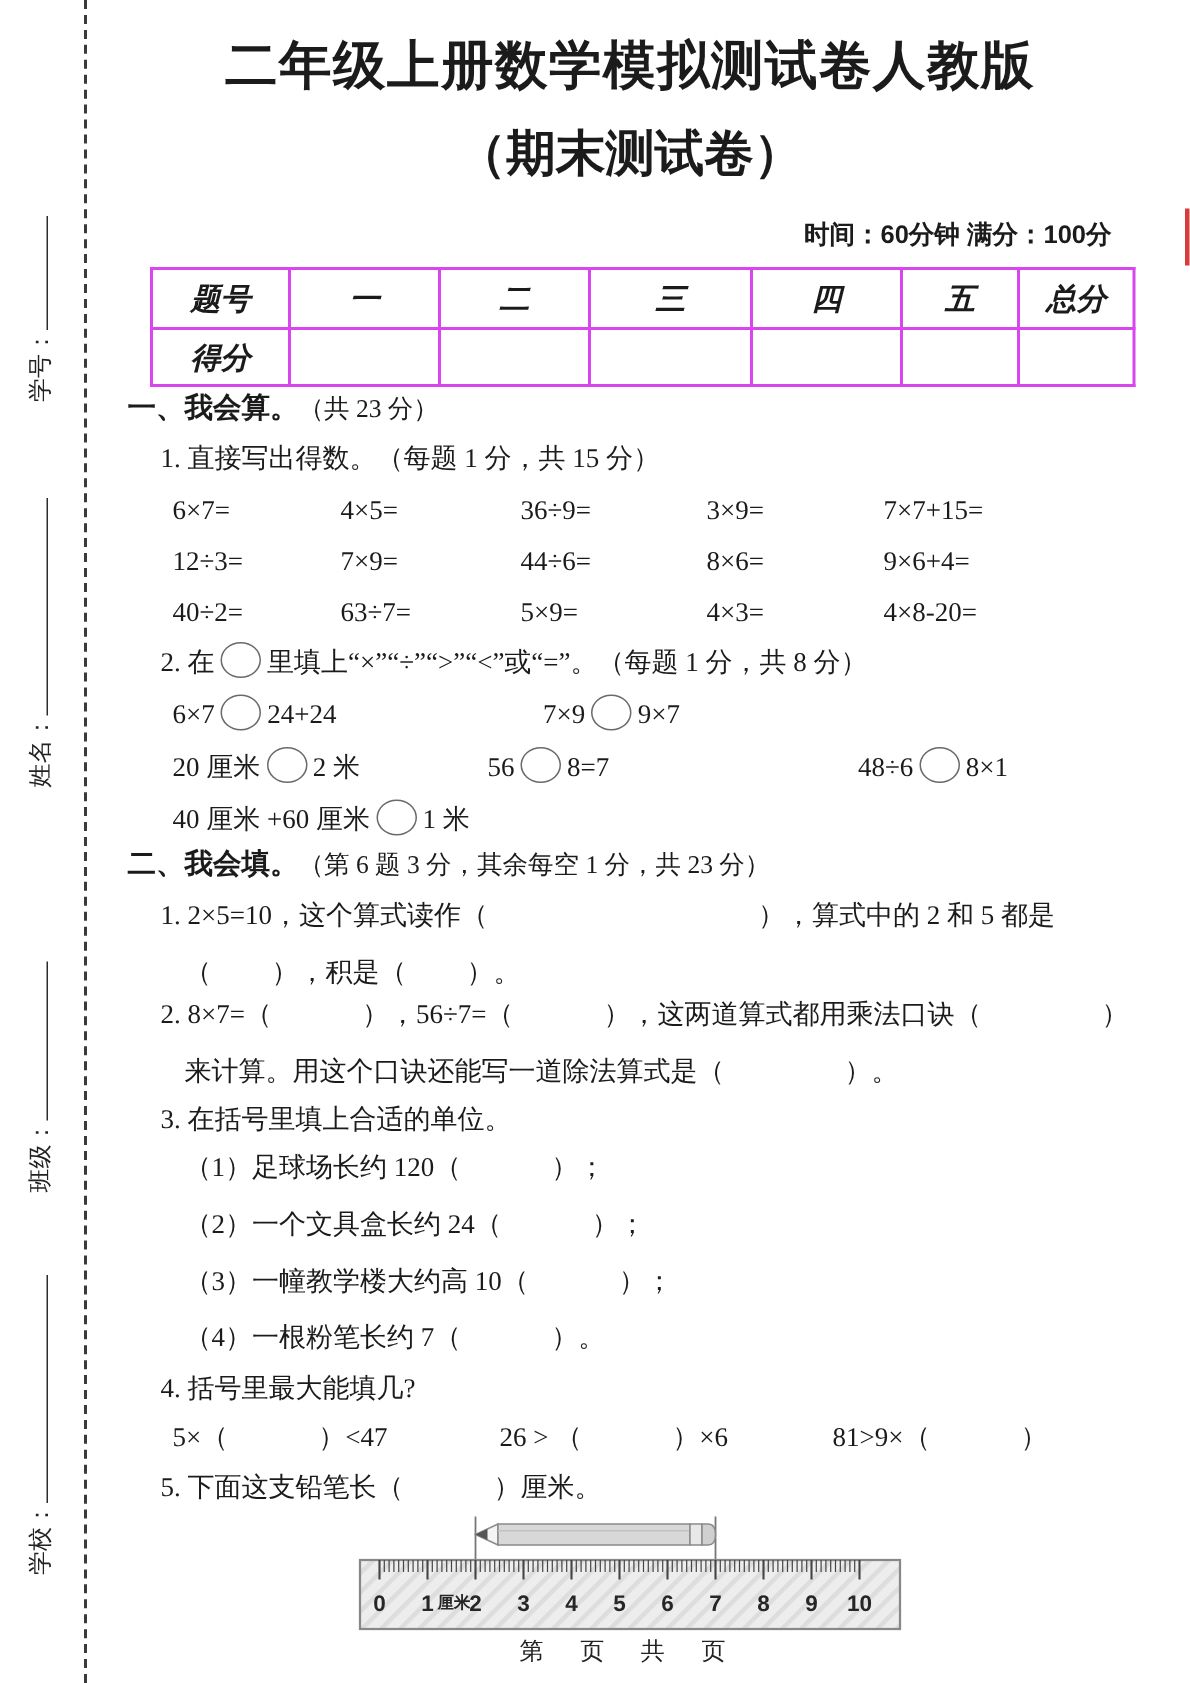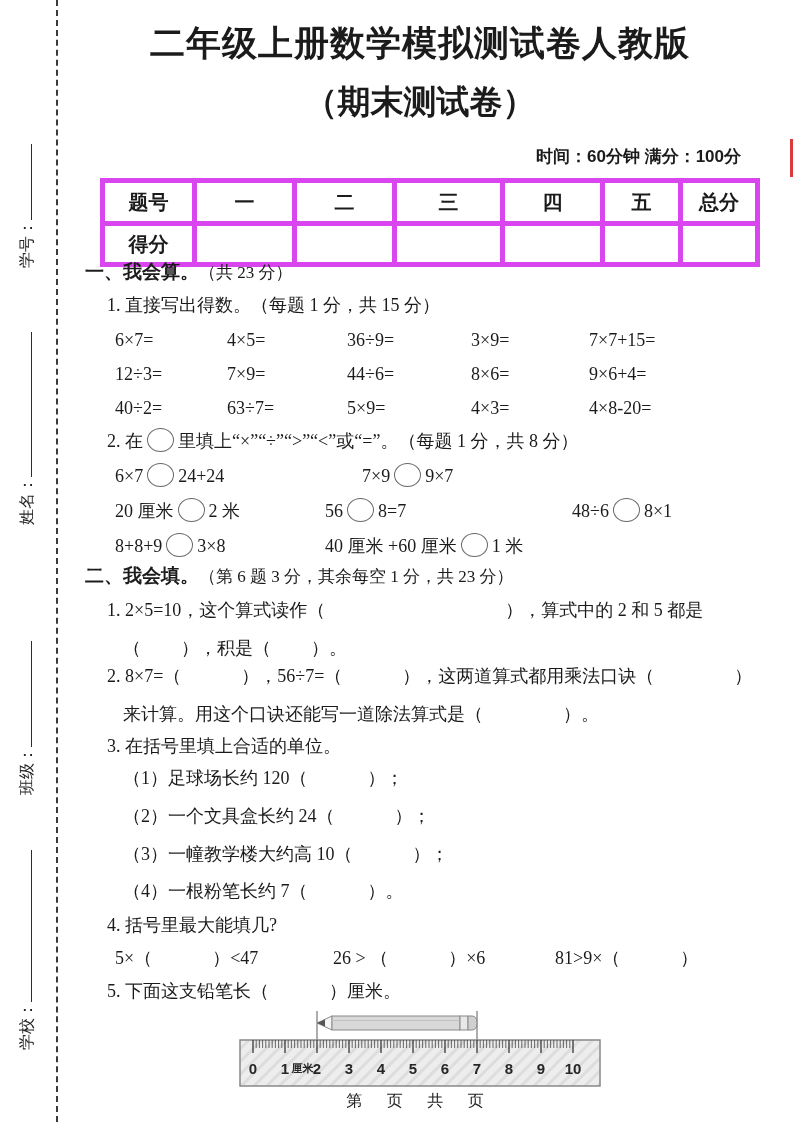--- a/index.html
+++ b/index.html
@@ -24,21 +24,21 @@
   .main{position:absolute;left:85px;top:0;width:670px;height:1122px;}
   .title{position:absolute;top:20px;left:0;width:100%;text-align:center;font-size:35px;font-weight:bold;letter-spacing:1px;}
   .subtitle{position:absolute;top:80px;left:0;width:100%;text-align:center;font-size:33px;font-weight:bold;}
   .info{position:absolute;top:145px;right:14px;font-size:17px;font-weight:bold;}
 
   table.score{
     position:absolute;top:178px;left:15px;width:655px;border-collapse:collapse;table-layout:fixed;
     text-align:center;font-size:20px;font-weight:bold;
     font-family:"Liberation Sans","DejaVu Sans",sans-serif;
   }
-  table.score td{border:5px solid #d946ef;padding:0;}
+  table.score td{border:2px solid #d946ef;padding:0;font-style:italic;}
   table.score tr.hdr td{height:38px;}
   table.score tr.scr td{height:36px;}
 
   .s-head{position:absolute;left:0;white-space:nowrap;}
   .s-head .s-t{font-size:19px;font-weight:bold;font-family:"Liberation Sans","DejaVu Sans",sans-serif;}
   .s-head .s-n{font-size:17px;}
 
   .qline{position:absolute;font-size:18px;white-space:nowrap;line-height:26px;}
   .eqrow{position:absolute;left:30px;display:flex;font-size:18px;white-space:nowrap;line-height:28px;}
   .eqrow > span{display:inline-block;}
@@ -146,21 +146,20 @@
   <div class="eqrow" style="top:462px;">
     <span style="width:247px">6×7<span class="circ"></span>24+24</span>
     <span>7×9<span class="circ"></span>9×7</span>
   </div>
   <div class="eqrow" style="top:497px;">
     <span style="width:210px">20 厘米<span class="circ"></span>2 米</span>
     <span style="width:247px">56<span class="circ"></span>8=7</span>
     <span>48÷6<span class="circ"></span>8×1</span>
   </div>
   <div class="eqrow" style="top:532px;">
-    <span style="width:210px">8+8+9<span class="circ"></span>3×8</span>
     <span>40 厘米 +60 厘米<span class="circ"></span>1 米</span>
   </div>
 
   <div class="s-head" style="top:563px;">
     <span class="s-t">二、我会填。</span><span class="s-n">（第 6 题 3 分，其余每空 1 分，共 23 分）</span>
   </div>
 
   <div class="qline" style="top:597px;left:22px;">1. 2×5=10，这个算式读作（<span class="wsp"></span><span class="wsp"></span><span class="wsp"></span><span class="wsp"></span><span class="wsp"></span><span class="wsp"></span><span class="wsp"></span><span class="wsp"></span><span class="wsp"></span>），算式中的 2 和 5 都是</div>
   <div class="qline" style="top:635px;left:38px;">（<span class="wsp"></span><span class="wsp"></span>），积是（<span class="wsp"></span><span class="wsp"></span>）。</div>
 

